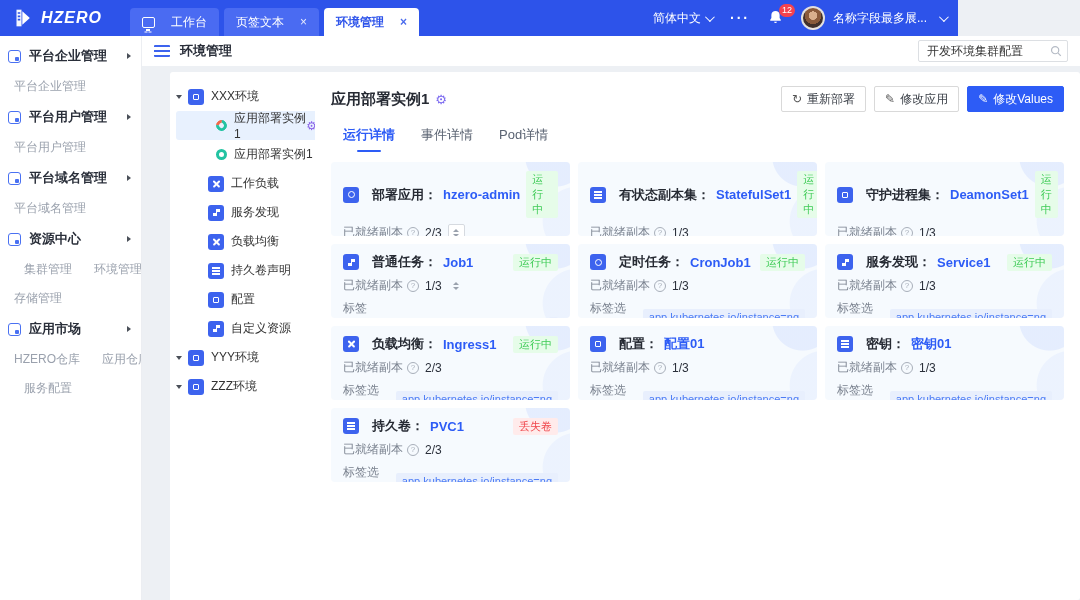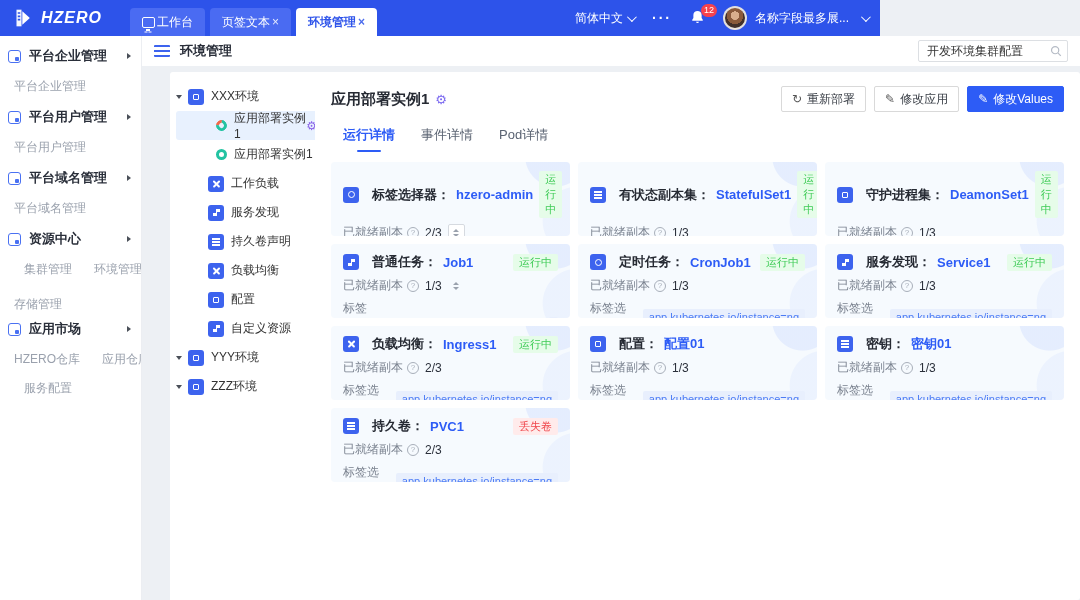--- a/index.html
+++ b/index.html
@@ -1,26 +1,26 @@
 <!DOCTYPE html>
 <html><head>
 <meta charset="utf-8">
 <style>
   * { margin:0; padding:0; box-sizing:border-box; }
   html,body { width:1080px; height:600px; }
   body { font-family:"Liberation Sans","DejaVu Sans",sans-serif; background:#EDF0F4; overflow:hidden; }
   .screen { position:relative; width:1080px; height:600px; background:#EDF0F4; }
 
   
-  .topbar { position:absolute; left:0; top:0; width:880px; height:36px; background:#2D53EA; display:flex; align-items:flex-end; z-index:5; }
+  .topbar { position:absolute; left:0; top:0; width:958px; height:36px; background:#2D53EA; display:flex; align-items:flex-end; z-index:5; }
   .logo { position:absolute; left:14px; top:0; height:36px; display:flex; align-items:center; gap:7px; }
   .logo-mark { width:20px; height:20px; }
   .logo-text { color:#fff; font-size:16px; font-weight:bold; letter-spacing:1px; font-style:italic; }
   .tabs { position:absolute; left:130px; bottom:0; display:flex; gap:5px; align-items:flex-end; }
-  .tab { height:28px; padding:0 12px; display:flex; align-items:center; gap:2px; background:#4A6BF2; color:#fff; font-size:12px; border-radius:4px 4px 0 0; cursor:pointer; white-space:nowrap; }
+  .tab { height:28px; padding:0 12px; display:flex; align-items:center; gap:16px; background:#4A6BF2; color:#fff; font-size:12px; border-radius:4px 4px 0 0; cursor:pointer; white-space:nowrap; }
   .tab.active { background:#fff; color:#2D53EA; font-weight:bold; }
   .tab .close { font-size:12px; opacity:.85; }
   .tab.active .close { color:#2D53EA; }
   .mon-icon { width:13px; height:11px; border:1.5px solid #fff; border-radius:2px; position:relative; }
   .mon-icon::after { content:""; position:absolute; left:3px; bottom:-4px; width:4px; height:2px; background:#fff; box-shadow:-2px 2px 0 -0.5px #fff, 2px 2px 0 -0.5px #fff; }
   .topbar-right { position:absolute; right:12px; top:0; height:36px; display:flex; align-items:center; gap:18px; color:#fff; font-size:12px; }
   .chev { display:inline-block; width:7px; height:7px; border-right:1.5px solid currentColor; border-bottom:1.5px solid currentColor; transform:rotate(45deg) translateY(-2px); margin-left:4px; }
   .lang { display:flex; align-items:center; cursor:pointer; }
   .more-dots { font-size:14px; letter-spacing:2px; cursor:pointer; font-weight:bold; }
   .bell-wrap { position:relative; cursor:pointer; }
@@ -185,21 +185,21 @@
       </div>
     <div class="sgroup">
       <span class="sgroup-icon"></span>
       <span class="sgroup-label">资源中心</span>
       <i class="arrow-r"></i>
     </div>
     <div class="srow" style="padding-left:24px;">
       <span class="sitem">集群管理</span>
       <span class="sitem">环境管理</span>
     </div>
-    <div class="srow" style="align-items:flex-end;">
+    <div class="srow" style="">
       <span class="sitem">存储管理</span>
     </div>
     <div class="sgroup">
       <span class="sgroup-icon"></span>
       <span class="sgroup-label">应用市场</span>
       <i class="arrow-r"></i>
     </div>
     <div class="srow">
       <span class="sitem">HZERO仓库</span>
       <span class="sitem">应用仓库</span>
@@ -233,29 +233,29 @@
       <span>工作负载</span>
     </div>
     <div class="tnode ind-1b">
       <span class="tic">
           <i class="g-grid"></i>
         </span>
       <span>服务发现</span>
     </div>
     <div class="tnode ind-1b">
       <span class="tic">
+          <i class="g-x"></i>
+        </span>
+      <span>负载均衡</span>
+    </div>
+    <div class="tnode ind-1b">
+      <span class="tic">
           <i class="g-bar"></i>
         </span>
       <span>持久卷声明</span>
-    </div>
-    <div class="tnode ind-1b">
-      <span class="tic">
-          <i class="g-x"></i>
-        </span>
-      <span>负载均衡</span>
     </div>
     <div class="tnode ind-1b">
       <span class="tic">
           <i class="g-sq"></i>
         </span>
       <span>配置</span>
     </div>
     <div class="tnode ind-1b">
       <span class="tic">
           <i class="g-grid"></i>
@@ -303,21 +303,21 @@
       <span class="mtab">Pod详情</span>
     </div>
 
     <div class="cards">
 
       <div class="card">
         <div class="card-head">
           <span class="tic">
               <i class="g-ring"></i>
             </span>
-          <span class="card-type">标签选择器：</span>
+          <span class="card-type">部署应用：</span>
           <span class="card-name">hzero-admin</span>
           <span class="status green">运行中</span>
         </div>
         <div class="card-row">
           <span>已就绪副本</span>
           <span class="help">?</span>
           <span class="val">2/3</span>
           <span class="stepper">
               <i class="car-u"></i>
               <i class="car-d"></i>

